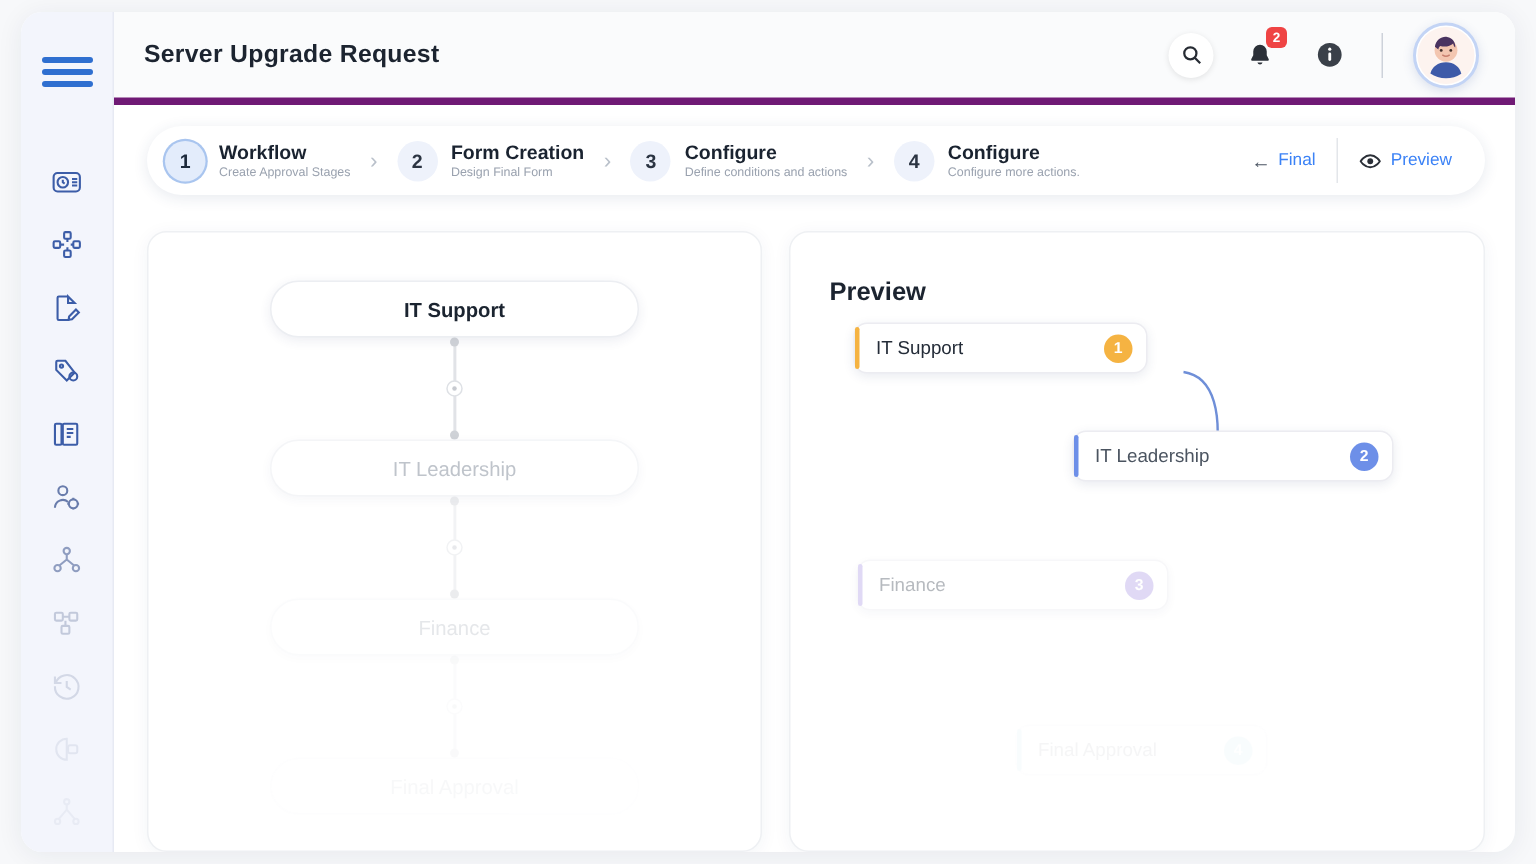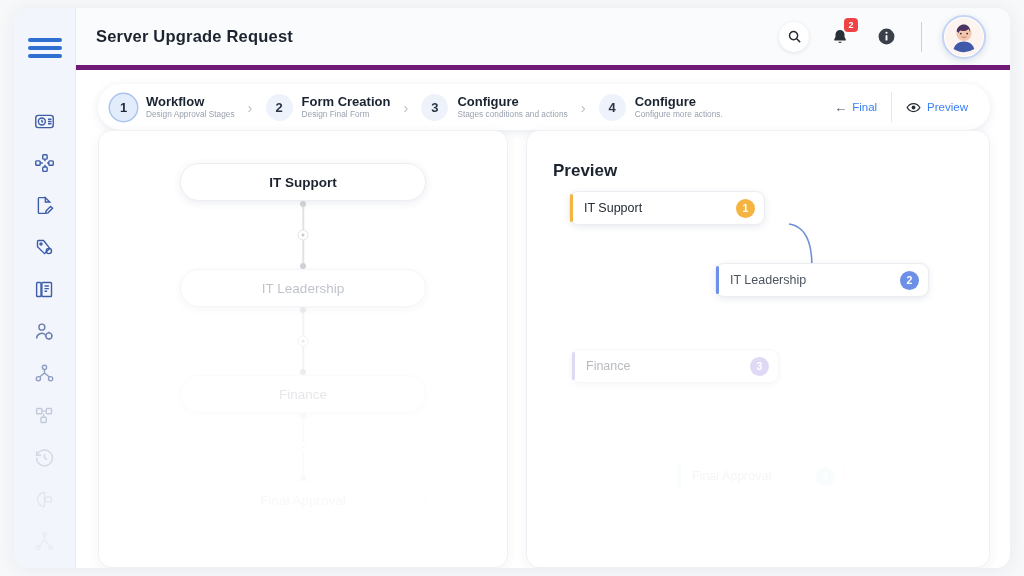--- a/index.html
+++ b/index.html
@@ -124,21 +124,21 @@
   .vsep { width: 1px; height: 30px; background: #e3e6ea; }
   .preview-btn {
     display: flex; align-items: center; gap: 6px;
     font-size: 11.5px; color: #3b82f6; cursor: pointer;
     padding: 0 16px 0 14px; font-weight: 500;
   }
 
   
   .content {
     flex: 1; display: flex; gap: 18px;
-    padding: 0 20px 0 22px; min-height: 0;
+    padding: 24px 20px 0 22px; min-height: 0;
   }
   .panel {
     background: #ffffff;
     border: 1px solid #eef0f3;
     border-radius: 13px;
     box-shadow: 0 2px 12px rgba(40,60,110,0.055);
     position: relative;
     overflow: hidden;
   }
   .panel-left { width: 410px; flex: 0 0 410px; }
@@ -355,39 +355,39 @@
       </div>
     </div>
 
     <div class="stepper-wrap">
       <div class="stepper">
 
         <div class="step active">
           <div class="step-num">1</div>
           <div class="step-txt">
             <div class="step-title">Workflow</div>
-            <div class="step-sub">Design Approval Stages</div>
+            <div class="step-sub">Create Approval Stages</div>
           </div>
         </div>
         <span class="chev">›</span>
 
         <div class="step">
           <div class="step-num">2</div>
           <div class="step-txt">
             <div class="step-title">Form Creation</div>
             <div class="step-sub">Design Final Form</div>
           </div>
         </div>
         <span class="chev">›</span>
 
         <div class="step">
           <div class="step-num">3</div>
           <div class="step-txt">
             <div class="step-title">Configure</div>
-            <div class="step-sub">Stages conditions and actions</div>
+            <div class="step-sub">Define conditions and actions</div>
           </div>
         </div>
         <span class="chev">›</span>
 
         <div class="step">
           <div class="step-num">4</div>
           <div class="step-txt">
             <div class="step-title">Configure</div>
             <div class="step-sub">Configure more actions.</div>
           </div>

